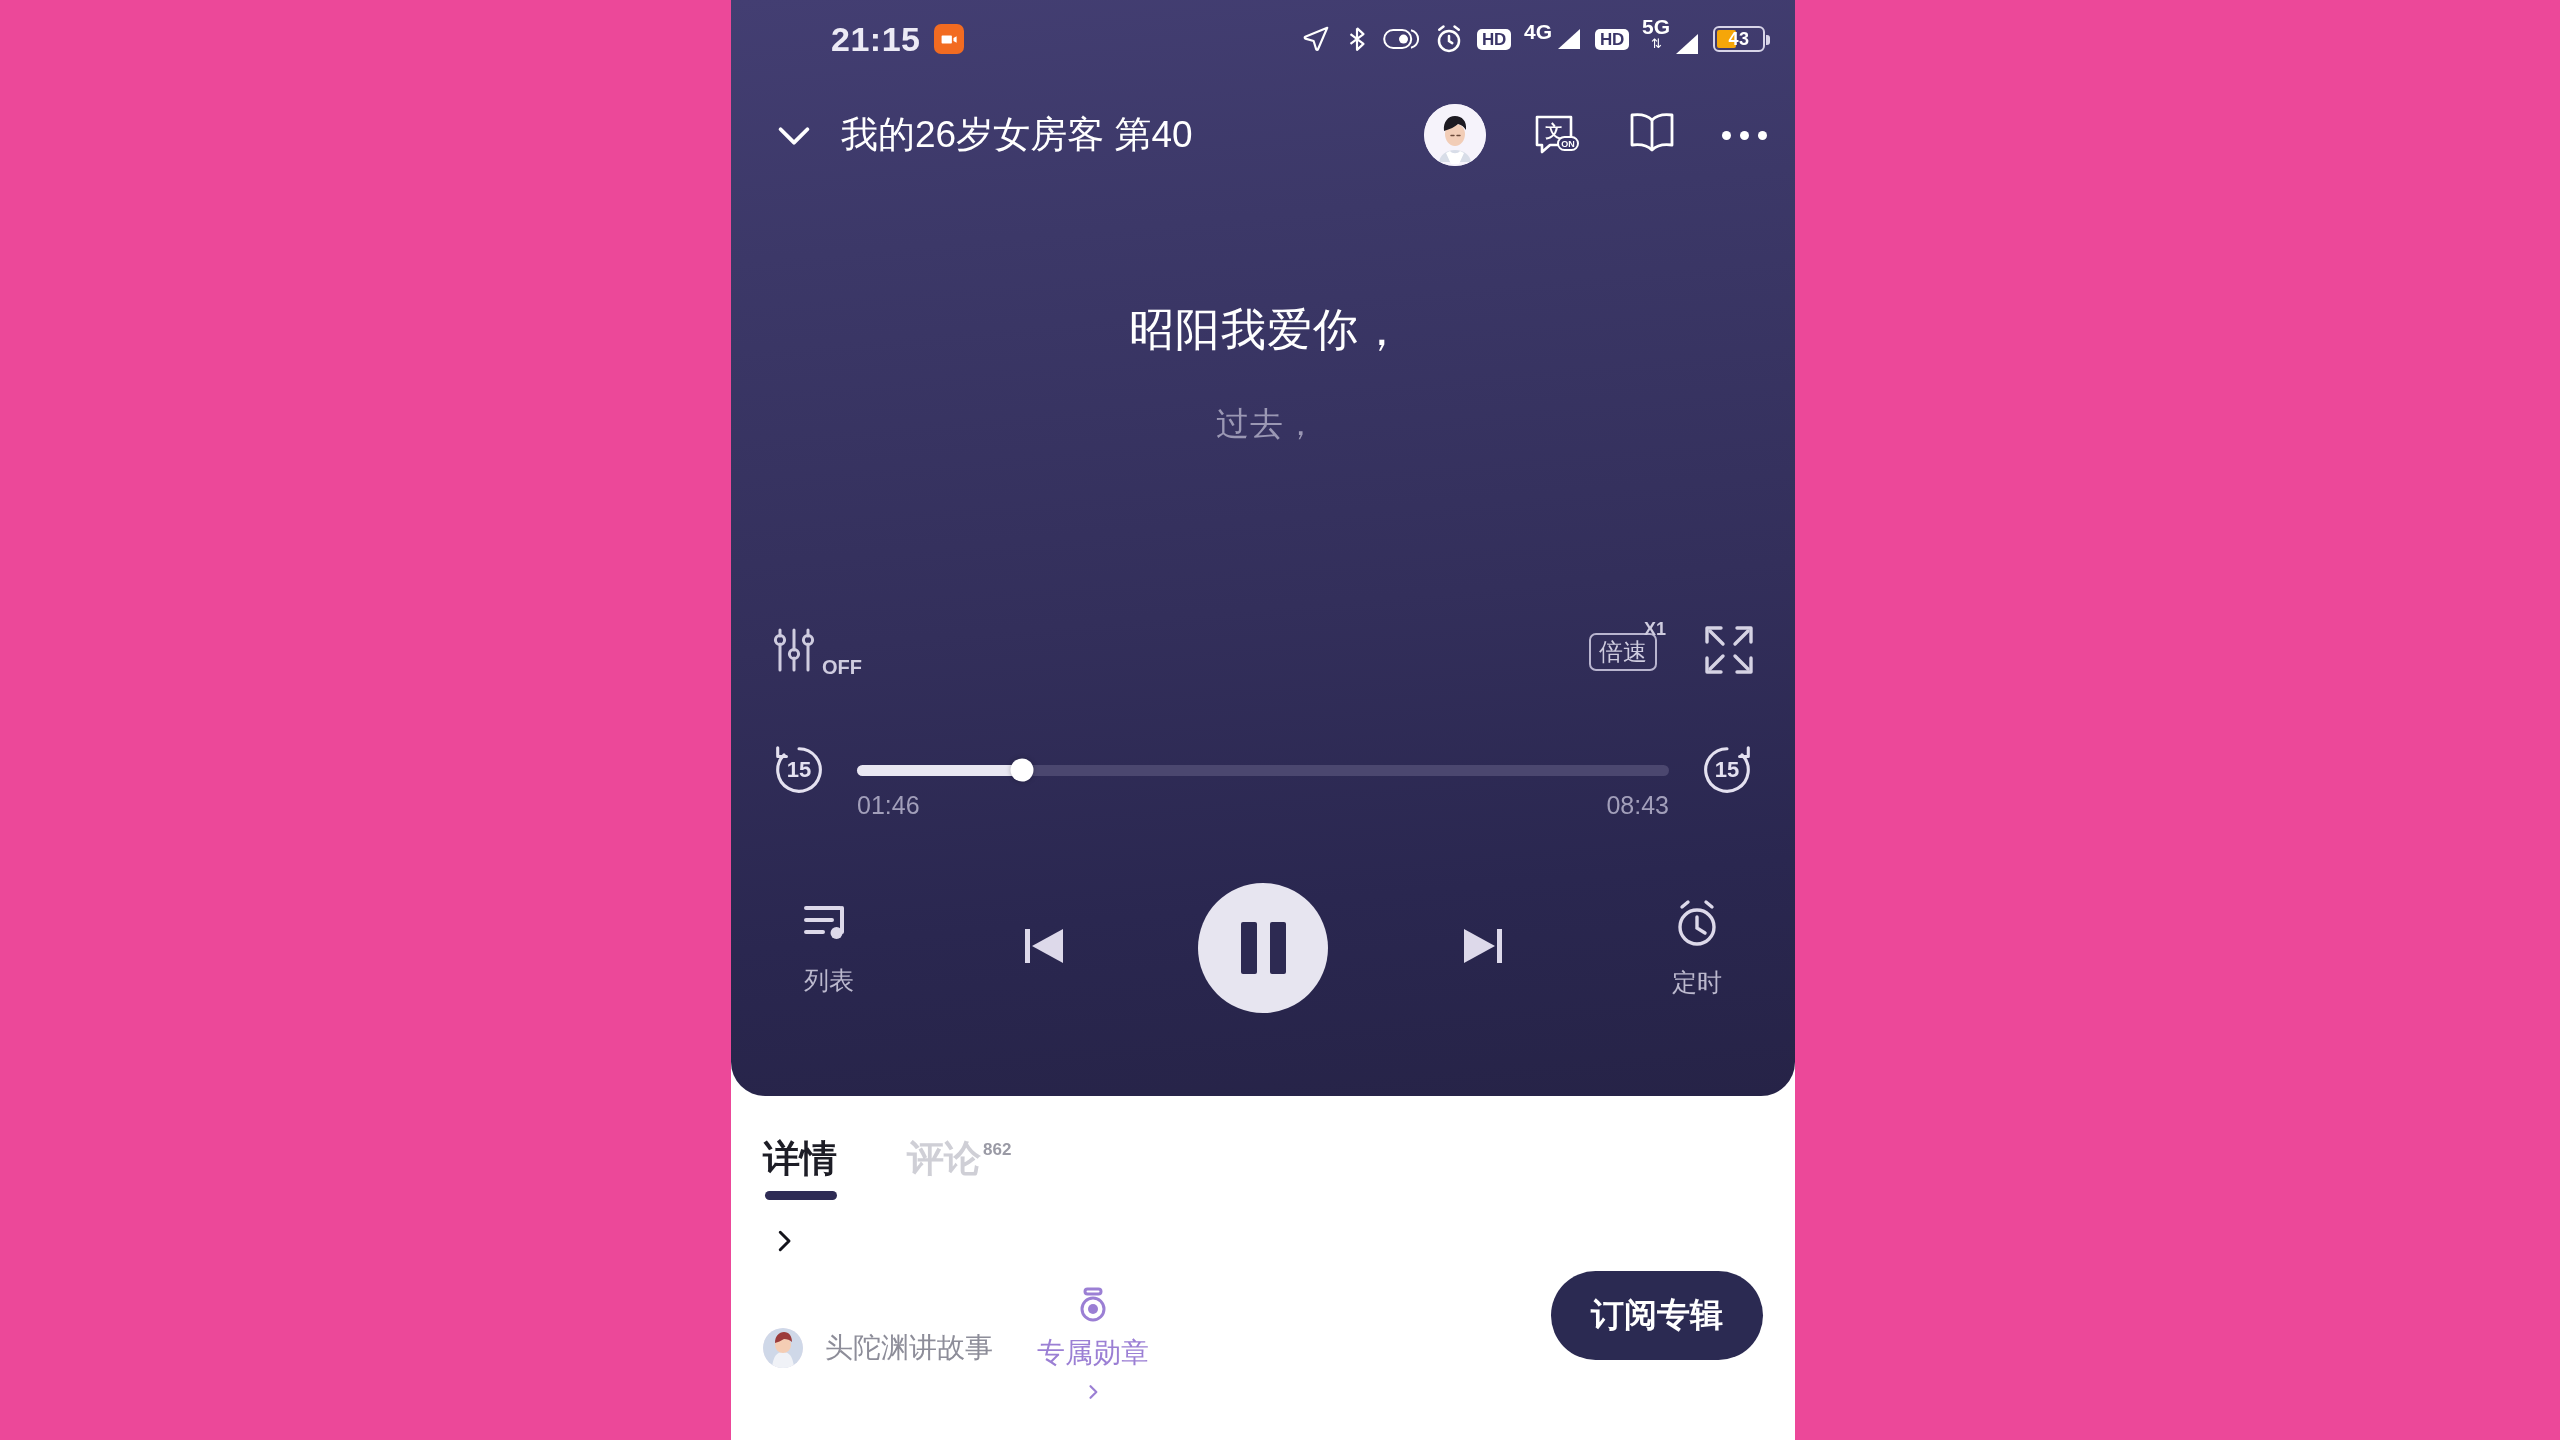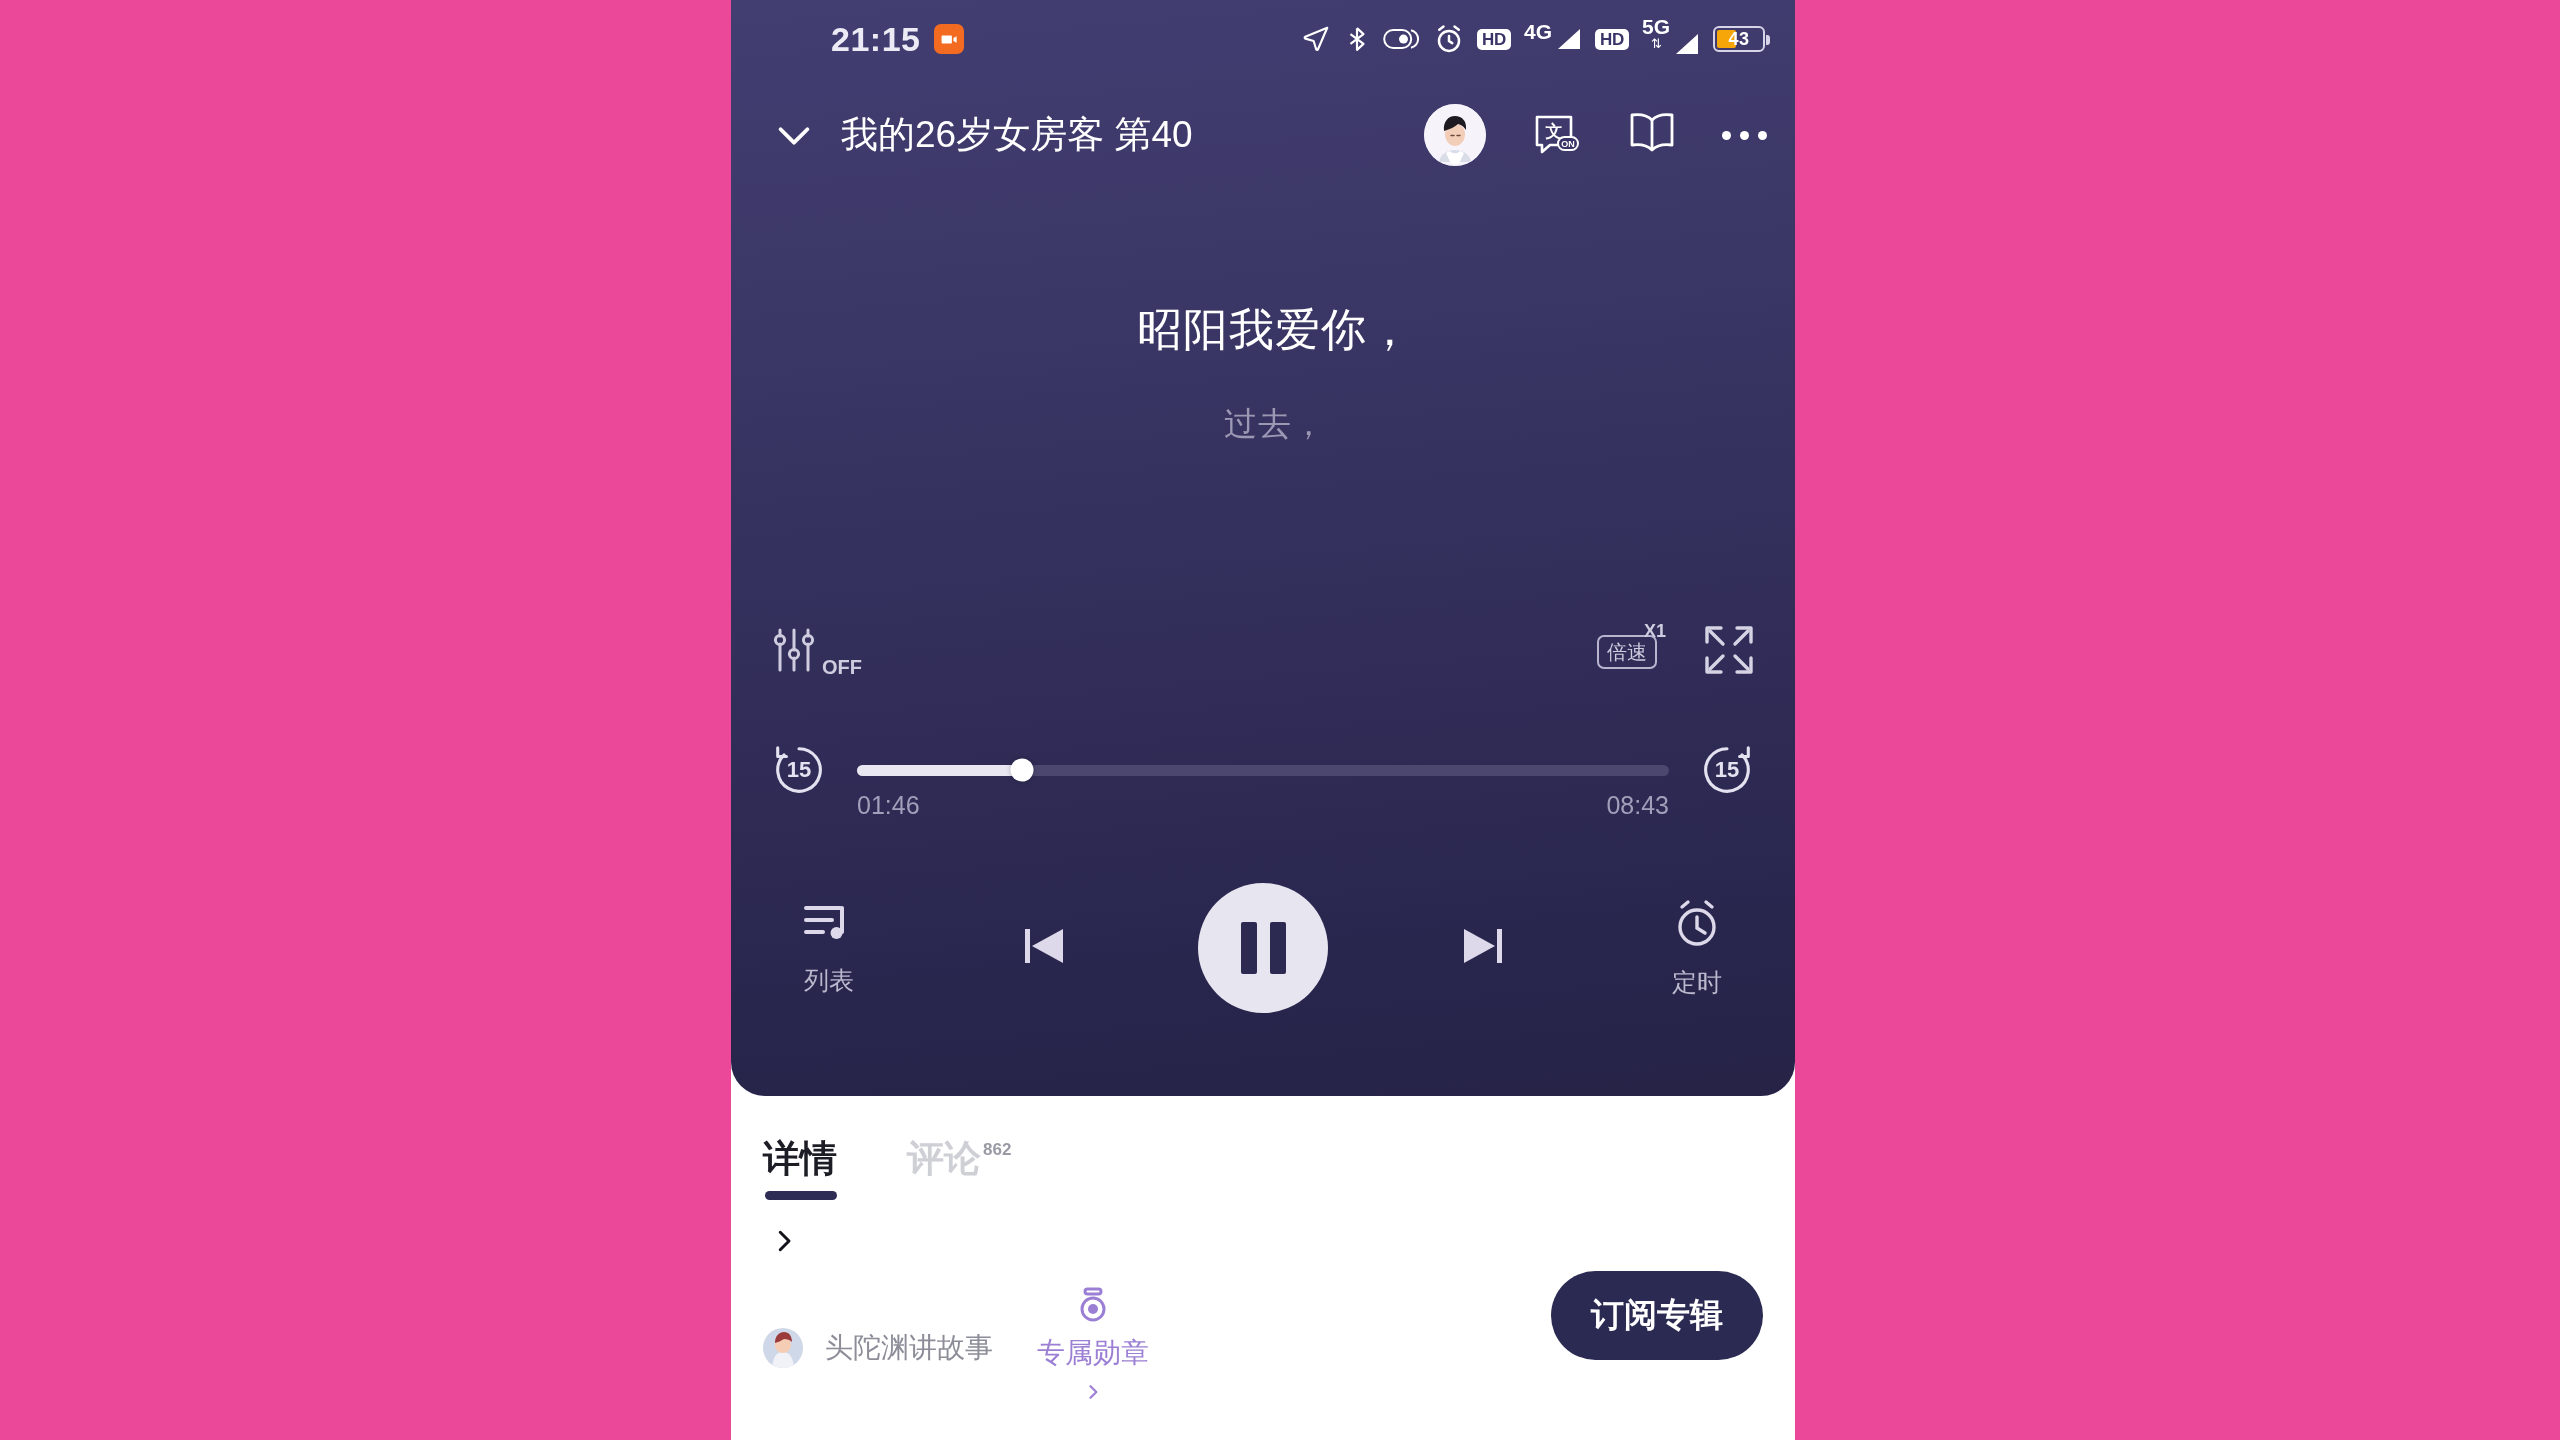--- a/index.html
+++ b/index.html
@@ -96,21 +96,21 @@
   .tb-avatar {
     width:62px; height:62px; border-radius:50%;
     overflow:hidden; background:#e8e4f2; position:relative;
   }
   .av-face { position:absolute; left:0; top:0; width:100%; height:100%; }
   .tb-dots { display:flex; gap:9px; align-items:center; }
   .tb-dots i { width:9px; height:9px; border-radius:50%; background:#fff; display:block; }
 
   
   #lyrics {
-    position:absolute; left:12px; top:300px; width:100%;
+    position:absolute; left:4px; top:300px; width:100%;
     text-align:center;
   }
   .lyric-active {
     color:#ffffff; font-size:45px; font-weight:500; letter-spacing:1px;
   }
   .lyric-next {
     color:#9b98b4; font-size:33px; margin-top:42px; letter-spacing:1px;
   }
 
   
@@ -118,21 +118,21 @@
     position:absolute; left:0; top:612px; width:100%; height:80px;
     display:flex; align-items:center; justify-content:space-between;
     padding:0 38px;
   }
   .eqbtn { display:flex; align-items:flex-end; gap:3px; cursor:pointer; }
   .eq-off { font-size:20px; font-weight:700; color:#cfccdf; line-height:1; position:relative; top:-2px;}
   .midright { display:flex; align-items:center; gap:44px; }
   .speedbtn { position:relative; display:flex; align-items:center; justify-content:center; cursor:pointer; }
   .speed-box {
     border:2.5px solid #b9b5cf; border-radius:7px;
-    color:#cfccdf; font-size:20px; font-weight:500;
+    color:#cfccdf; font-size:24px; font-weight:500;
     padding:4px 8px; line-height:1.1;
   }
   .speed-x {
     position:absolute; top:-14px; right:-9px;
     font-size:18px; color:#cfccdf; font-weight:600;
   }
 
   
   #progress {
     position:absolute; left:0; top:718px; width:100%; height:104px;

